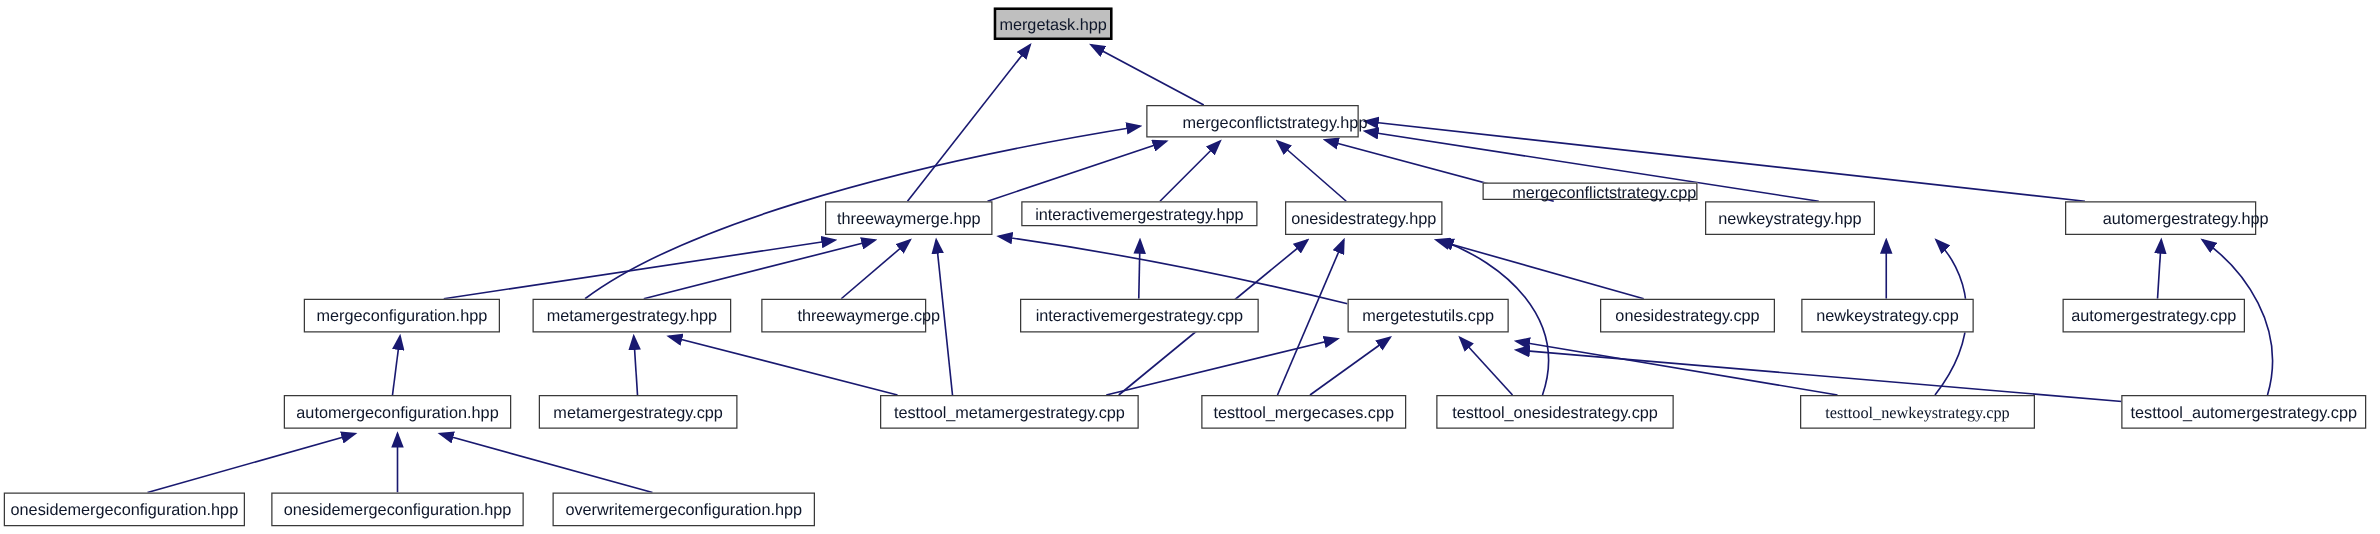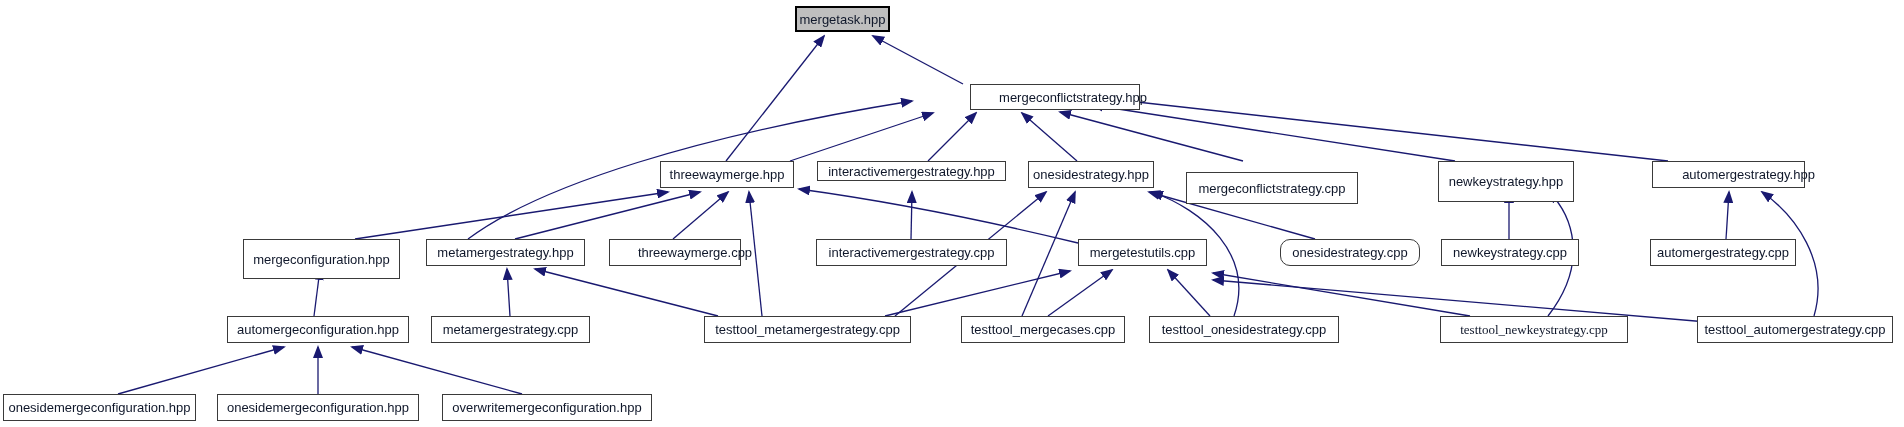--- a/index.html
+++ b/index.html
@@ -82,57 +82,57 @@
         <path d="M1707,322 L1213,280" fill="none" stroke="#191970" stroke-width="1.3" marker-end="url(#arrow)"></path>
         <path d="M118,394 L284,347" fill="none" stroke="#191970" stroke-width="1.3" marker-end="url(#arrow)"></path>
         <path d="M318,394 L318,347" fill="none" stroke="#191970" stroke-width="1.3" marker-end="url(#arrow)"></path>
         <path d="M522,394 L352,347" fill="none" stroke="#191970" stroke-width="1.3" marker-end="url(#arrow)"></path>
       </g>
   </svg>
   <div id="node-layer">
       <div class="node selected" style="left: 795px; top: 6px; width: 95px; height: 26px;">
         <span>mergetask.hpp</span>
       </div>
-      <div class="node" style="left: 970px; top: 84px; width: 170px; height: 26px; padding-left: 36px;">
+      <div class="node" style="left: 917px; top: 84px; width: 170px; height: 26px; padding-left: 36px;">
         <span>mergeconflictstrategy.hpp</span>
       </div>
       <div class="node" style="left: 660px; top: 161px; width: 134px; height: 27px;">
         <span>threewaymerge.hpp</span>
       </div>
       <div class="node" style="left: 777px; top: 161px; width: 189px; height: 20px; margin-left: 40px;">
         <span>interactivemergestrategy.hpp</span>
       </div>
       <div class="node" style="left: 1028px; top: 161px; width: 126px; height: 27px;">
         <span>onesidestrategy.hpp</span>
       </div>
-      <div class="node" style="left: 1186px; top: 172px; width: 172px; height: 32px;">
+      <div class="node" style="left: 1186px; top: 146px; width: 172px; height: 14px; justify-content: flex-end;">
         <span>mergeconflictstrategy.cpp</span>
       </div>
-      <div class="node" style="left: 1438px; top: 161px; width: 136px; height: 41px;">
+      <div class="node" style="left: 1364px; top: 161px; width: 136px; height: 27px;">
         <span>newkeystrategy.hpp</span>
       </div>
       <div class="node" style="left: 1652px; top: 161px; width: 153px; height: 27px; padding-left: 40px;">
         <span>automergestrategy.hpp</span>
       </div>
-      <div class="node" style="left: 243px; top: 239px; width: 157px; height: 40px; justify-content: center;">
+      <div class="node" style="left: 243px; top: 239px; width: 157px; height: 27px; justify-content: center;">
         <span>mergeconfiguration.hpp</span>
       </div>
       <div class="node" style="left: 426px; top: 239px; width: 159px; height: 27px;">
         <span>metamergestrategy.hpp</span>
       </div>
       <div class="node" style="left: 609px; top: 239px; width: 132px; height: 27px; padding-left: 40px;">
         <span>threewaymerge.cpp</span>
       </div>
       <div class="node" style="left: 816px; top: 239px; width: 191px; height: 27px;">
         <span>interactivemergestrategy.cpp</span>
       </div>
       <div class="node" style="left: 1078px; top: 239px; width: 129px; height: 27px;">
         <span>mergetestutils.cpp</span>
       </div>
-      <div class="node" style="left: 1280px; top: 239px; width: 140px; height: 27px; border-radius: 10px;">
+      <div class="node" style="left: 1280px; top: 239px; width: 140px; height: 27px;">
         <span>onesidestrategy.cpp</span>
       </div>
       <div class="node" style="left: 1441px; top: 239px; width: 138px; height: 27px;">
         <span>newkeystrategy.cpp</span>
       </div>
       <div class="node" style="left: 1650px; top: 239px; width: 146px; height: 27px;">
         <span>automergestrategy.cpp</span>
       </div>
       <div class="node" style="left: 227px; top: 316px; width: 182px; height: 27px;">
         <span>automergeconfiguration.hpp</span>

